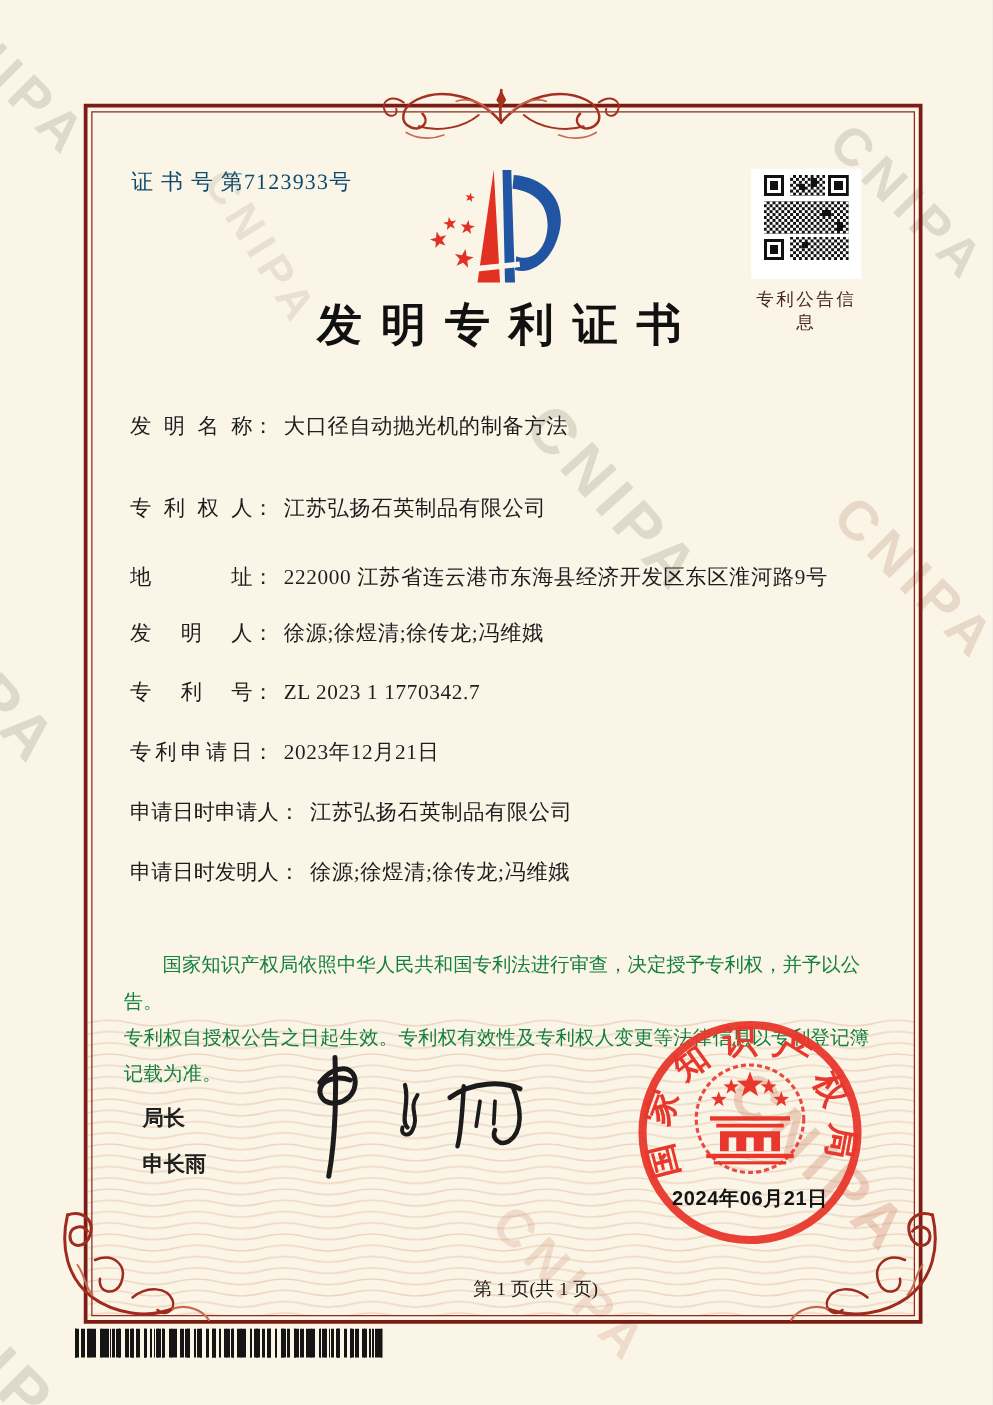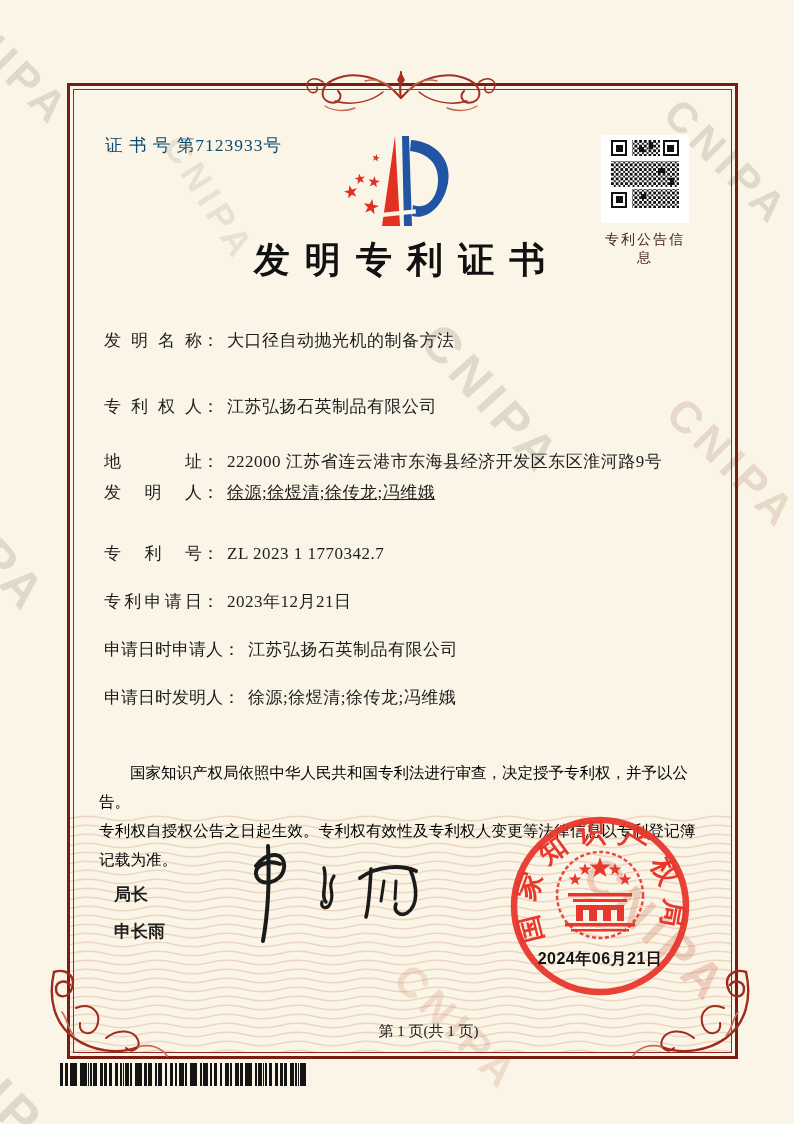--- a/index.html
+++ b/index.html
@@ -43,28 +43,28 @@
   .qr-wrap{position:absolute;left:599px;top:135px;width:92px;text-align:center;}
   .qr-box{width:78px;height:78px;margin:0 auto;background:#ffffff;padding:5px;}
   .qr-label{margin-top:8px;font-size:14px;color:#46281c;letter-spacing:2px;font-family:"Liberation Serif","DejaVu Serif",serif;}
 
   .title{position:absolute;left:67px;top:236px;width:665px;text-align:center;
          font-family:"Liberation Sans","DejaVu Sans",sans-serif;font-weight:700;
          font-size:36px;color:#111;letter-spacing:0.42em;text-indent:0.42em;}
 
   .fields{position:absolute;left:104px;top:329px;width:606px;font-size:17px;color:#1d1d1d;}
   .frow{position:absolute;left:0;width:100%;white-space:nowrap;}
-  .r0{top:0;} .r1{top:66px;} .r2{top:121px;} .r3{top:152px;text-decoration:underline;}
+  .r0{top:0;} .r1{top:66px;} .r2{top:121px;} .r3{top:166px;}
   .r4{top:213px;} .r5{top:261px;} .r6{top:309px;} .r7{top:357px;}
   .flabel{display:inline-block;min-width:98px;text-align:justify;text-align-last:justify;}
   .fcolon{display:inline-block;margin-right:8px;}
   .fval{letter-spacing:0.5px;}
   .fpair2{position:absolute;left:351px;top:0;}
 
-  .legal{position:absolute;left:99px;top:758px;width:599px;font-size:15.5px;line-height:29px;color:#000000;}
+  .legal{position:absolute;left:99px;top:758px;width:599px;font-size:15.5px;line-height:29px;color:#15803d;}
   .legal .l1{text-indent:2em;}
   .legal .l2{letter-spacing:0.2px;}
 
   .signer{position:absolute;left:114px;top:876px;font-family:"Liberation Sans","DejaVu Sans",sans-serif;
           font-size:17px;font-weight:700;color:#20201e;line-height:37px;}
   .signature{position:absolute;left:228px;top:838px;}
 
   .seal{position:absolute;left:505px;top:811px;width:190px;height:190px;}
   .seal-date{position:absolute;left:0;top:138px;width:190px;text-align:center;
              font-family:"Liberation Sans","DejaVu Sans",sans-serif;

